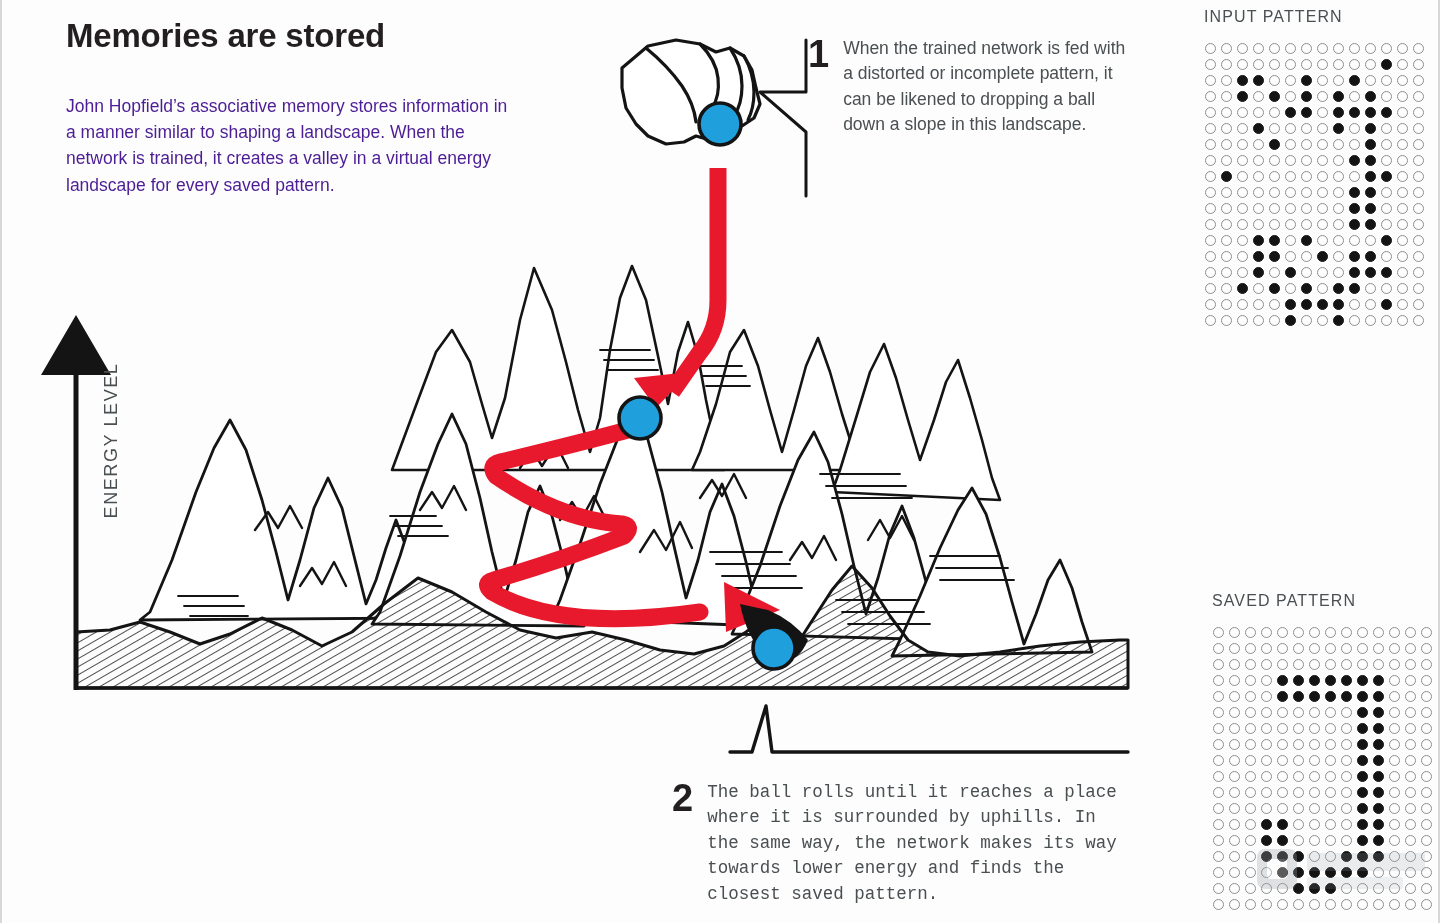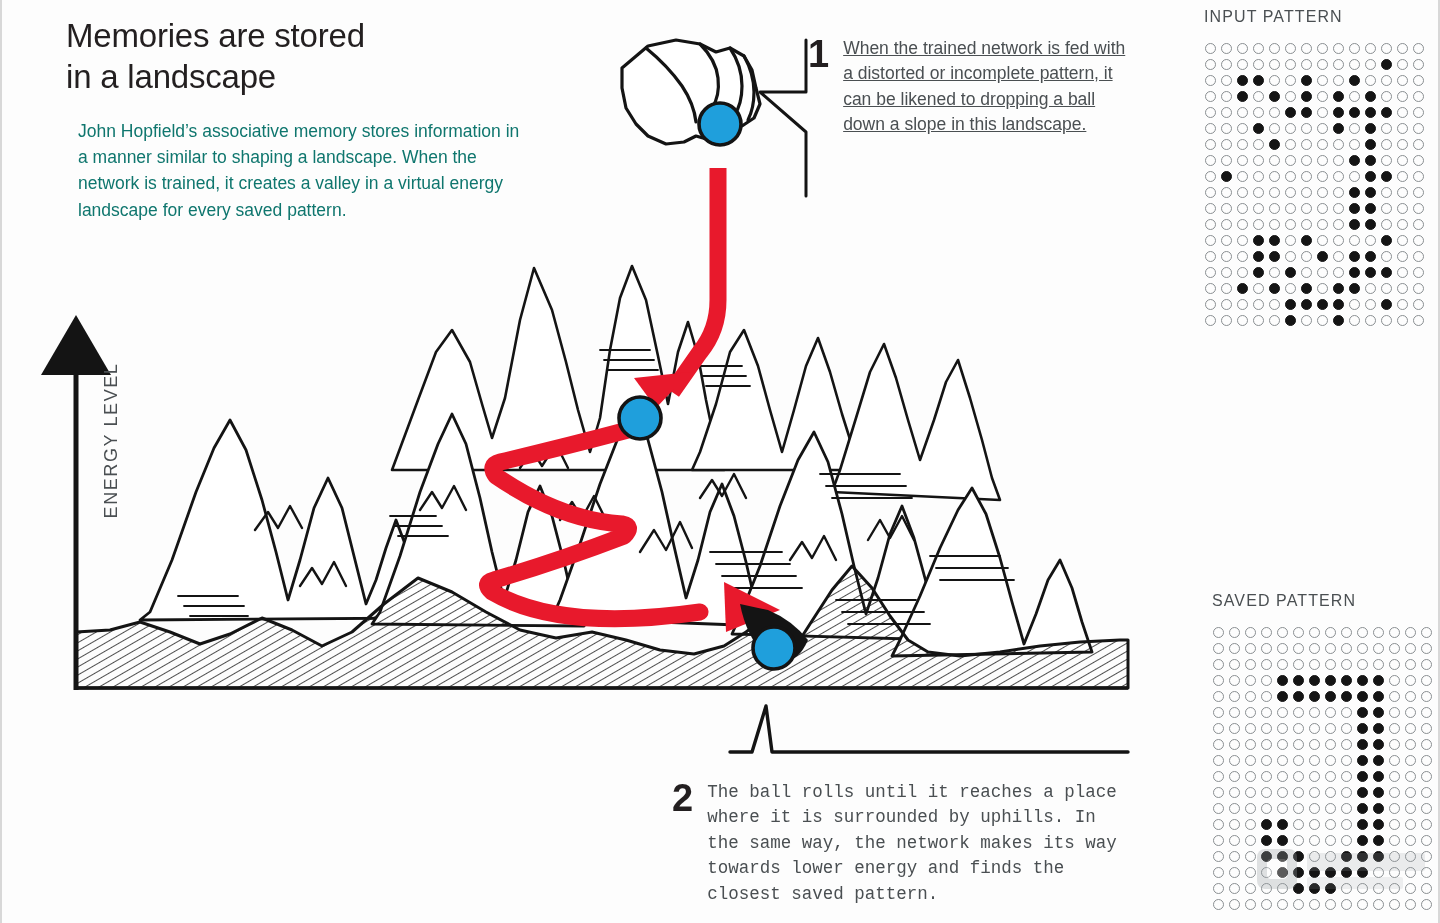--- a/index.html
+++ b/index.html
@@ -7,37 +7,37 @@
     width:1440px;height:923px;position:relative;overflow:hidden;
     font-family:"Liberation Sans", sans-serif;
     background:#fdfdfd;
     color:#3b3f42;
   }
   .frame{position:absolute;inset:0;border-left:2px solid #d8d8d8;border-right:2px solid #d8d8d8;box-sizing:border-box;}
 
   
   #headline{position:absolute;left:66px;top:16px;width:470px;}
   #headline .title{
-    font-size:33px;line-height:1.24;font-weight:normal;color:#231f20;
-    letter-spacing:-0.2px;margin:0 0 20px 0;
+    font-size:33px;line-height:1.24;font-weight:bold;color:#231f20;
+    letter-spacing:-0.2px;margin:0 0 36px 0;
   }
   #headline .title span{display:block;}
   #headline .body{
-    font-size:17.5px;line-height:1.5;color:#0f766e;margin:12px;width:455px;
+    font-size:17.5px;line-height:1.5;color:#4c1d95;margin:0;width:455px;
   }
 
   
   .step{position:absolute;display:flex;align-items:flex-start;}
   .step .num{
     font-size:38px;font-weight:bold;color:#231f20;line-height:0.95;
     margin-right:14px;flex:0 0 auto;
   }
   .step .txt{font-size:17.5px;line-height:1.45;color:#4a4f52;}
   #step1{left:808px;top:36px;width:340px;}
-  #step1 .txt{width:290px;text-decoration:underline;}
+  #step1 .txt{width:290px;}
   #step2{left:672px;top:780px;width:470px;}
   #step2 .txt{width:410px;font-family:Liberation Mono, monospace;}
 
   
   .panel{position:absolute;}
   .panel .label{
     font-size:16px;letter-spacing:1.1px;color:#4a4f52;
     margin:0 0 14px 2px;white-space:nowrap;
   }
   #input-panel{left:1202px;top:8px;}
@@ -67,21 +67,20 @@
   #axis-wrap{position:absolute;left:40px;top:0;width:60px;height:700px;}
 </style>
 </head>
 <body>
 
 <div class="frame"></div>
 
 <div id="headline">
   <h1 class="title">
     <span>Memories are stored</span>
-    <span>in a landscape</span>
   </h1>
   <p class="body">John Hopfield’s associative memory stores information in a manner similar to shaping a landscape. When the network is trained, it creates a valley in a virtual energy landscape for every saved pattern.</p>
 </div>
 
 <div id="scene">
 <svg width="1180" height="923" viewBox="0 0 1180 923" xmlns="http://www.w3.org/2000/svg">
   <defs>
     <pattern id="hatch" width="7" height="7" patternTransform="rotate(60)" patternUnits="userSpaceOnUse">
       <line x1="0" y1="0" x2="0" y2="7" stroke="#141414" stroke-width="1.5"></line>
     </pattern>

